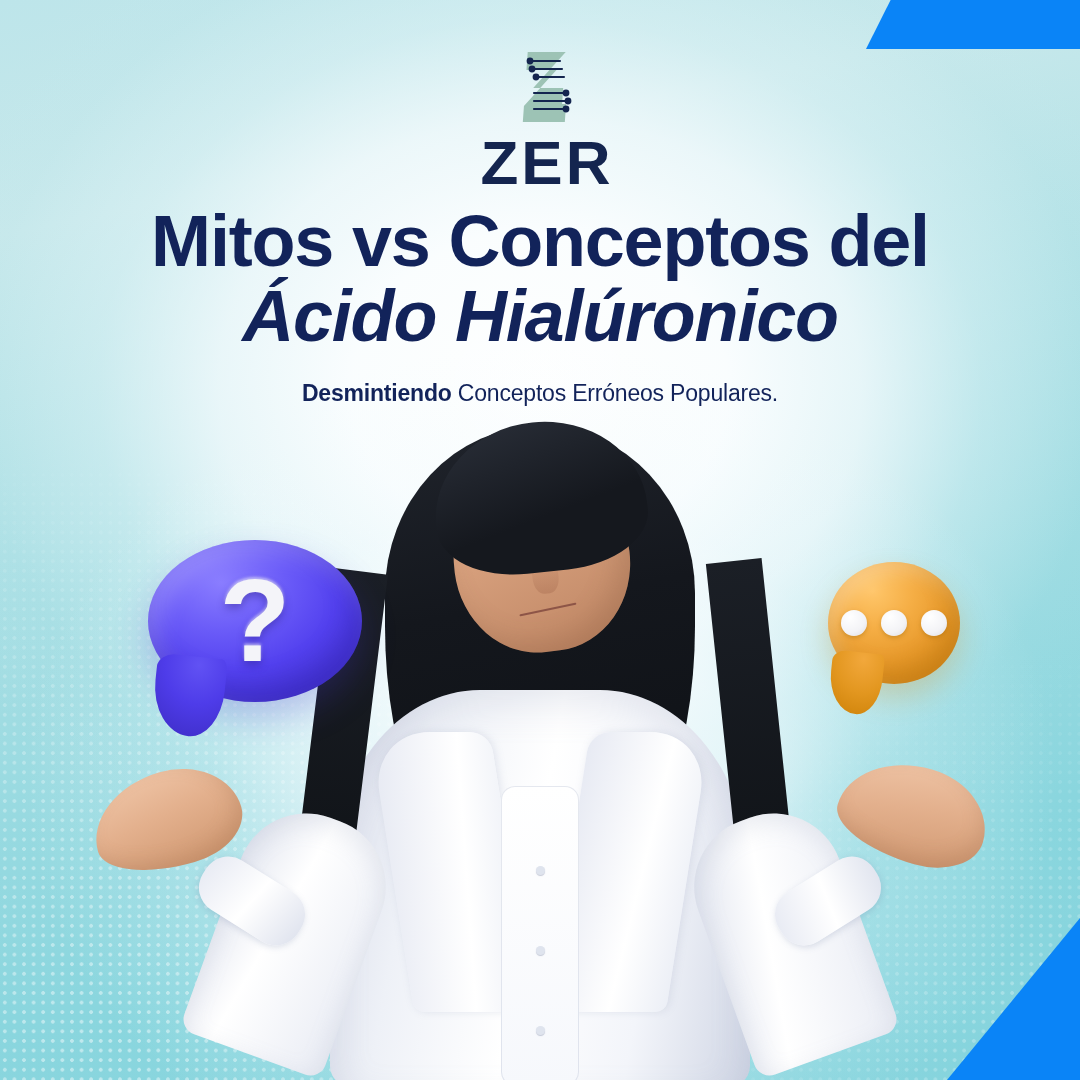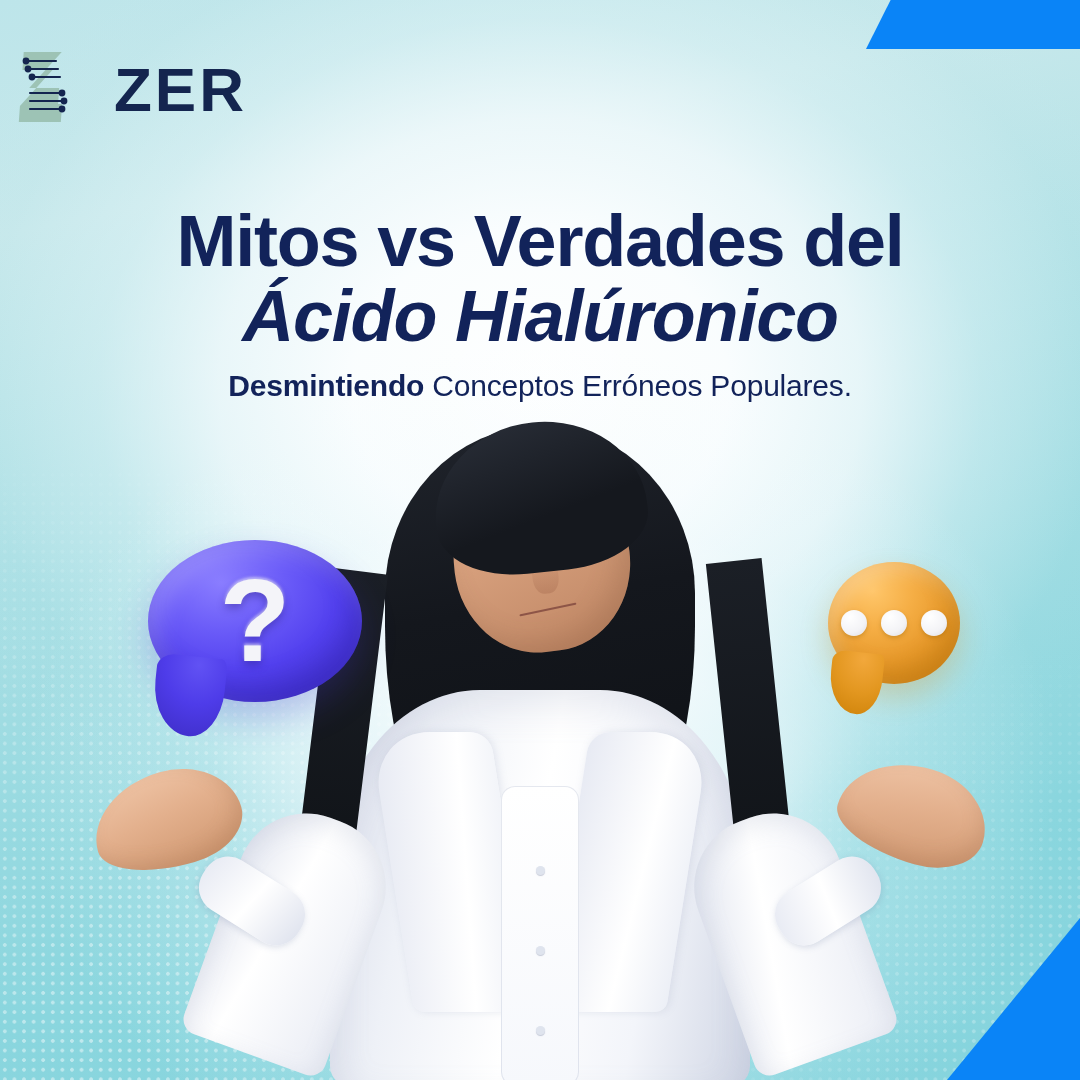--- a/index.html
+++ b/index.html
@@ -89,25 +89,24 @@
     right: 0; bottom: 0;
     width: 133px; height: 162px;
     background: #0a84f7;
     clip-path: polygon(100% 0, 100% 100%, 0 100%);
   }
 
   
   .brand {
     position: absolute;
     top: 48px;
-    left: 0; right: 0;
+    left: 14px; right: 0;
     display: flex;
-    flex-direction: row;
+    flex-direction: column;
     align-items: center;
-    gap: 28px;
   }
   .brand-mark { width: 86px; height: 78px; display: block; }
   .wordmark {
     margin-top: 6px;
     font-size: 62px;
     line-height: 1;
     letter-spacing: 1.5px;
     color: #14254f;
     white-space: nowrap;
     display: flex;
@@ -129,22 +128,22 @@
   .headline .h-line {
     font-size: 72px;
     line-height: 0.98;
     letter-spacing: -1.2px;
     white-space: nowrap;
   }
   .headline .h-line + .h-line { margin-top: 4px; font-style: italic; }
   .h-strong { font-weight: 700; }
   .h-reg    { font-weight: 700; }
   .subtitle {
-    margin-top: 18px;
-    font-size: 30px;
+    margin-top: 30px;
+    font-size: 23px;
     line-height: 1.1;
     letter-spacing: -0.2px;
     color: #12235a;
     white-space: nowrap;
   }
   .sub-strong { font-weight: 700; }
   .sub-reg    { font-weight: 400; }
 
   
   .subject {
@@ -434,21 +433,21 @@
       <i></i>
       <i></i>
       <i></i>
     </span>
   </div>
 
   <div class="headline">
     <div class="h-line">
       <span class="h-strong">Mitos</span>
       <span class="h-reg">vs</span>
-      <span class="h-strong">Verdades</span>
+      <span class="h-strong">Conceptos</span>
       <span class="h-reg">del</span>
     </div>
     <div class="h-line h-strong">Ácido Hialúronico</div>
     <div class="subtitle">
       <span class="sub-strong">Desmintiendo</span>
       <span class="sub-reg">Conceptos Erróneos Populares.</span>
     </div>
   </div>
 
 </div>

